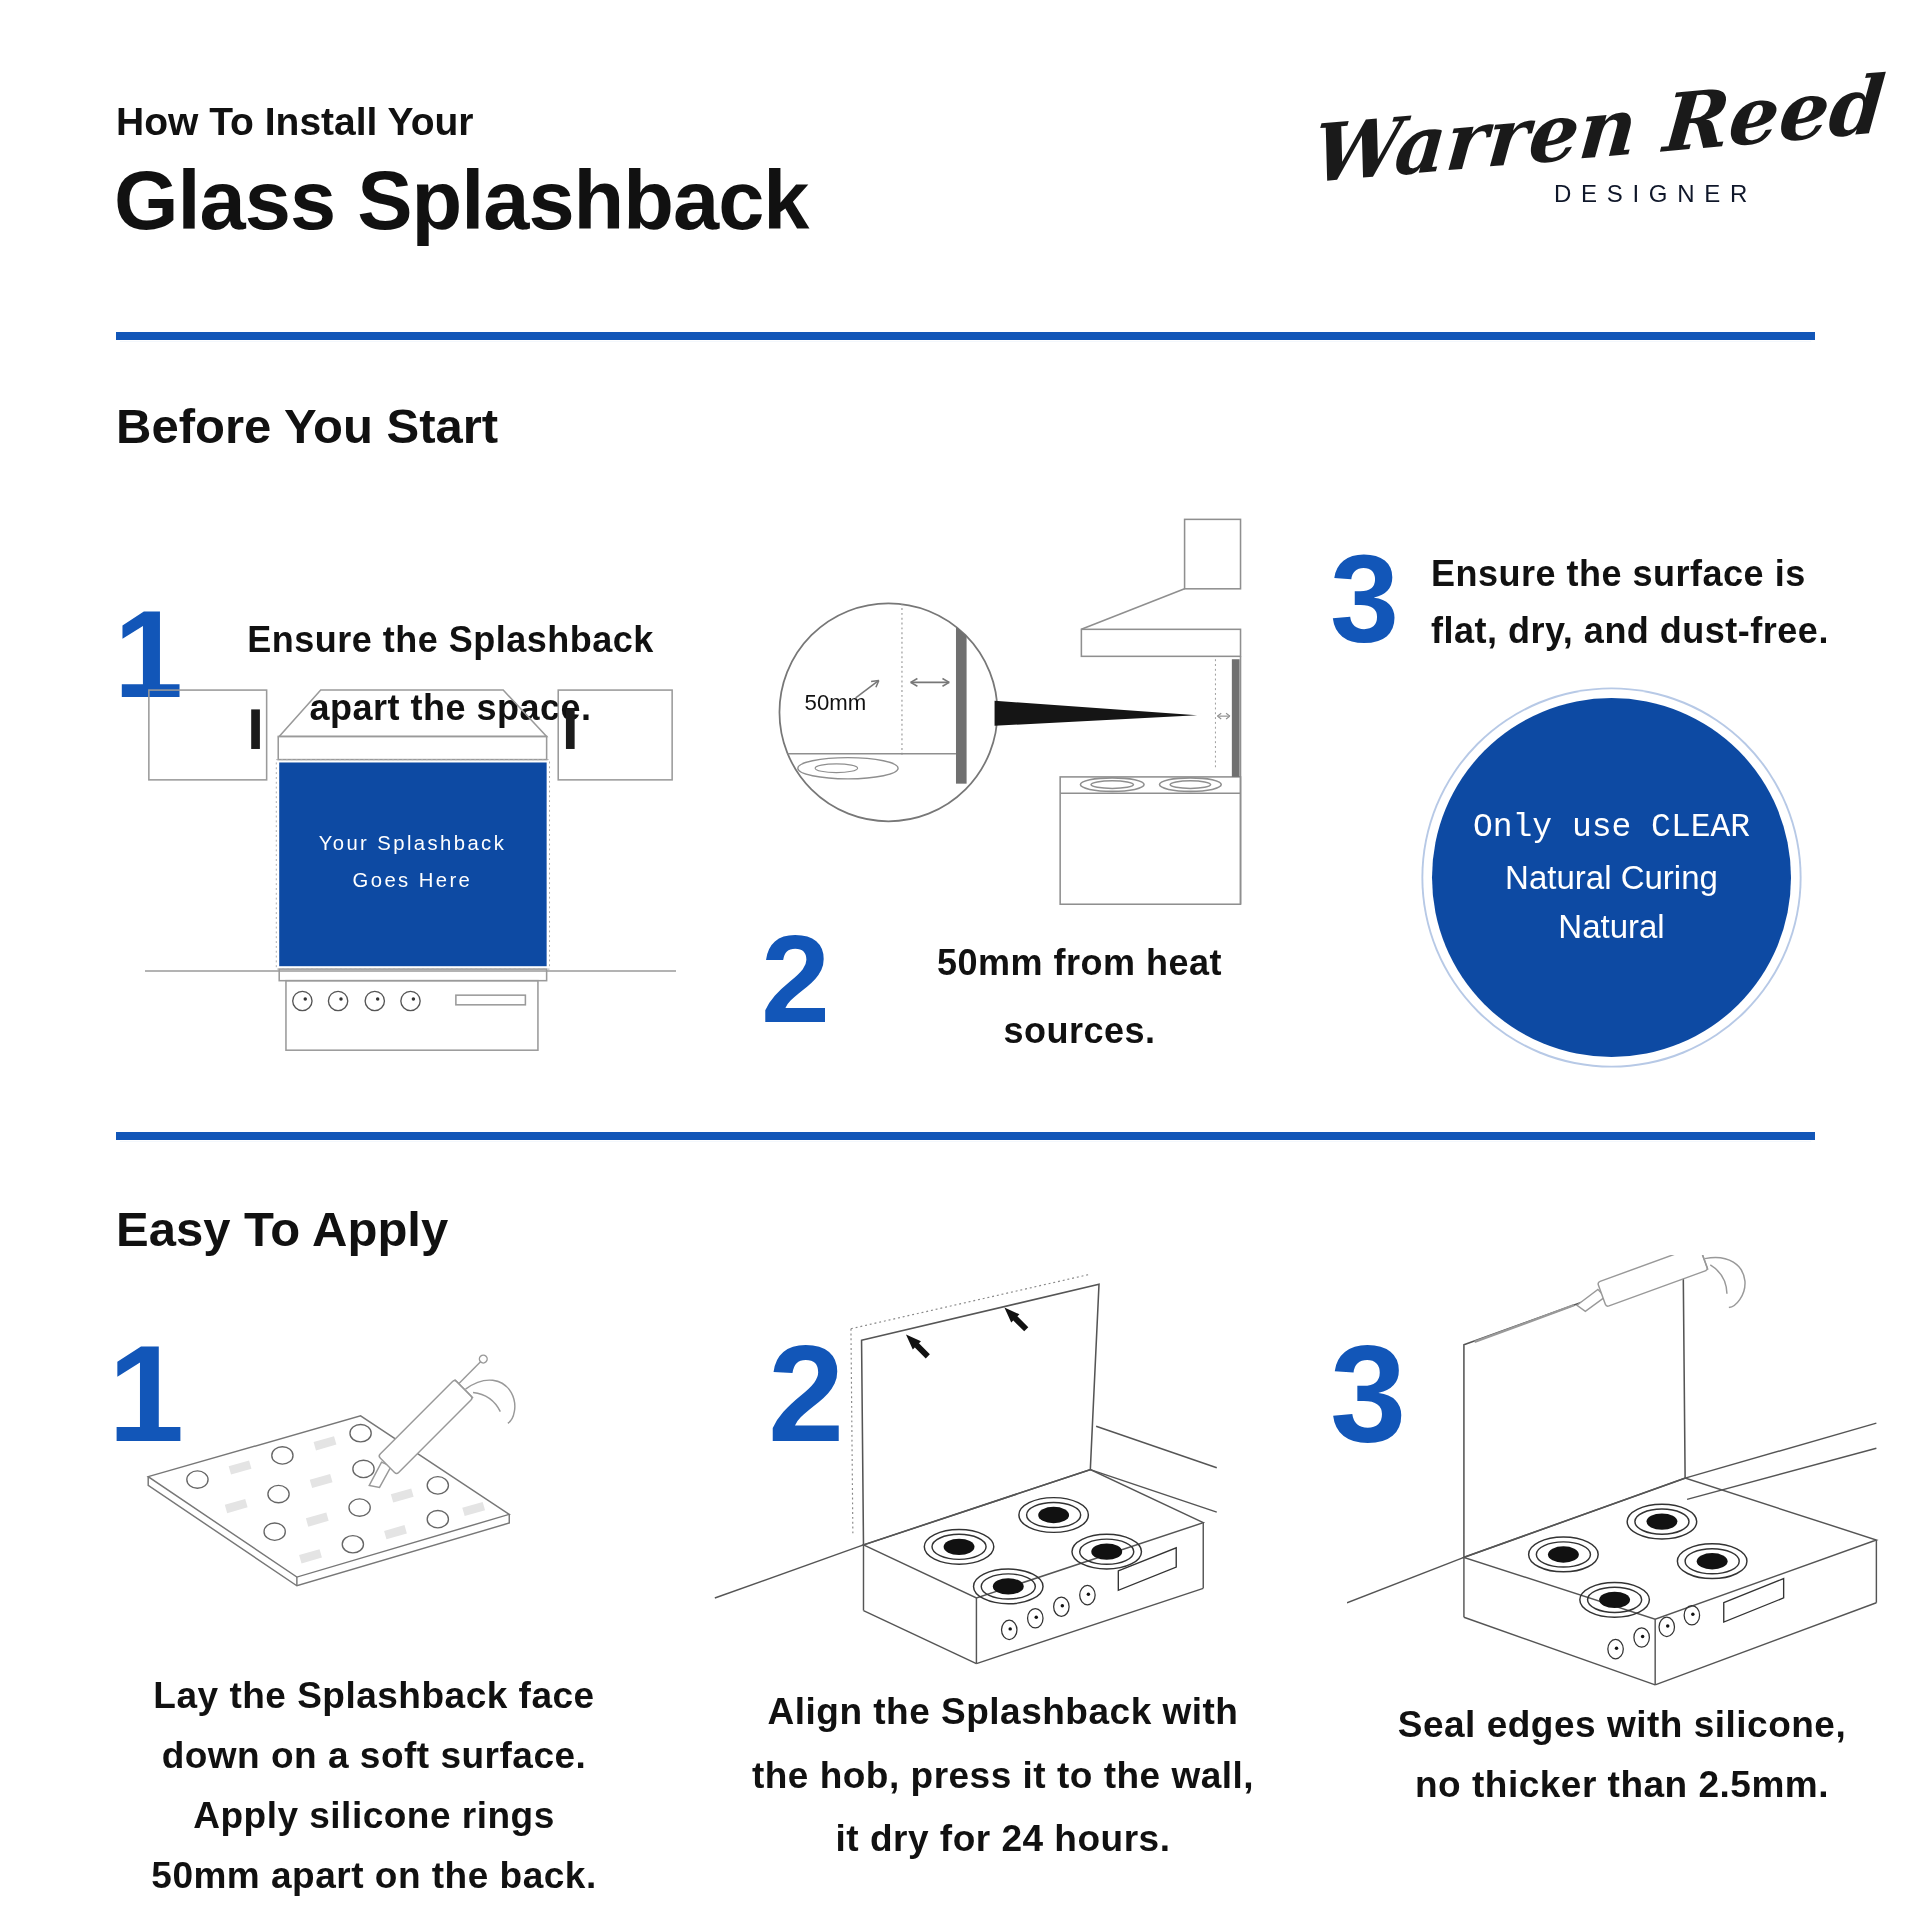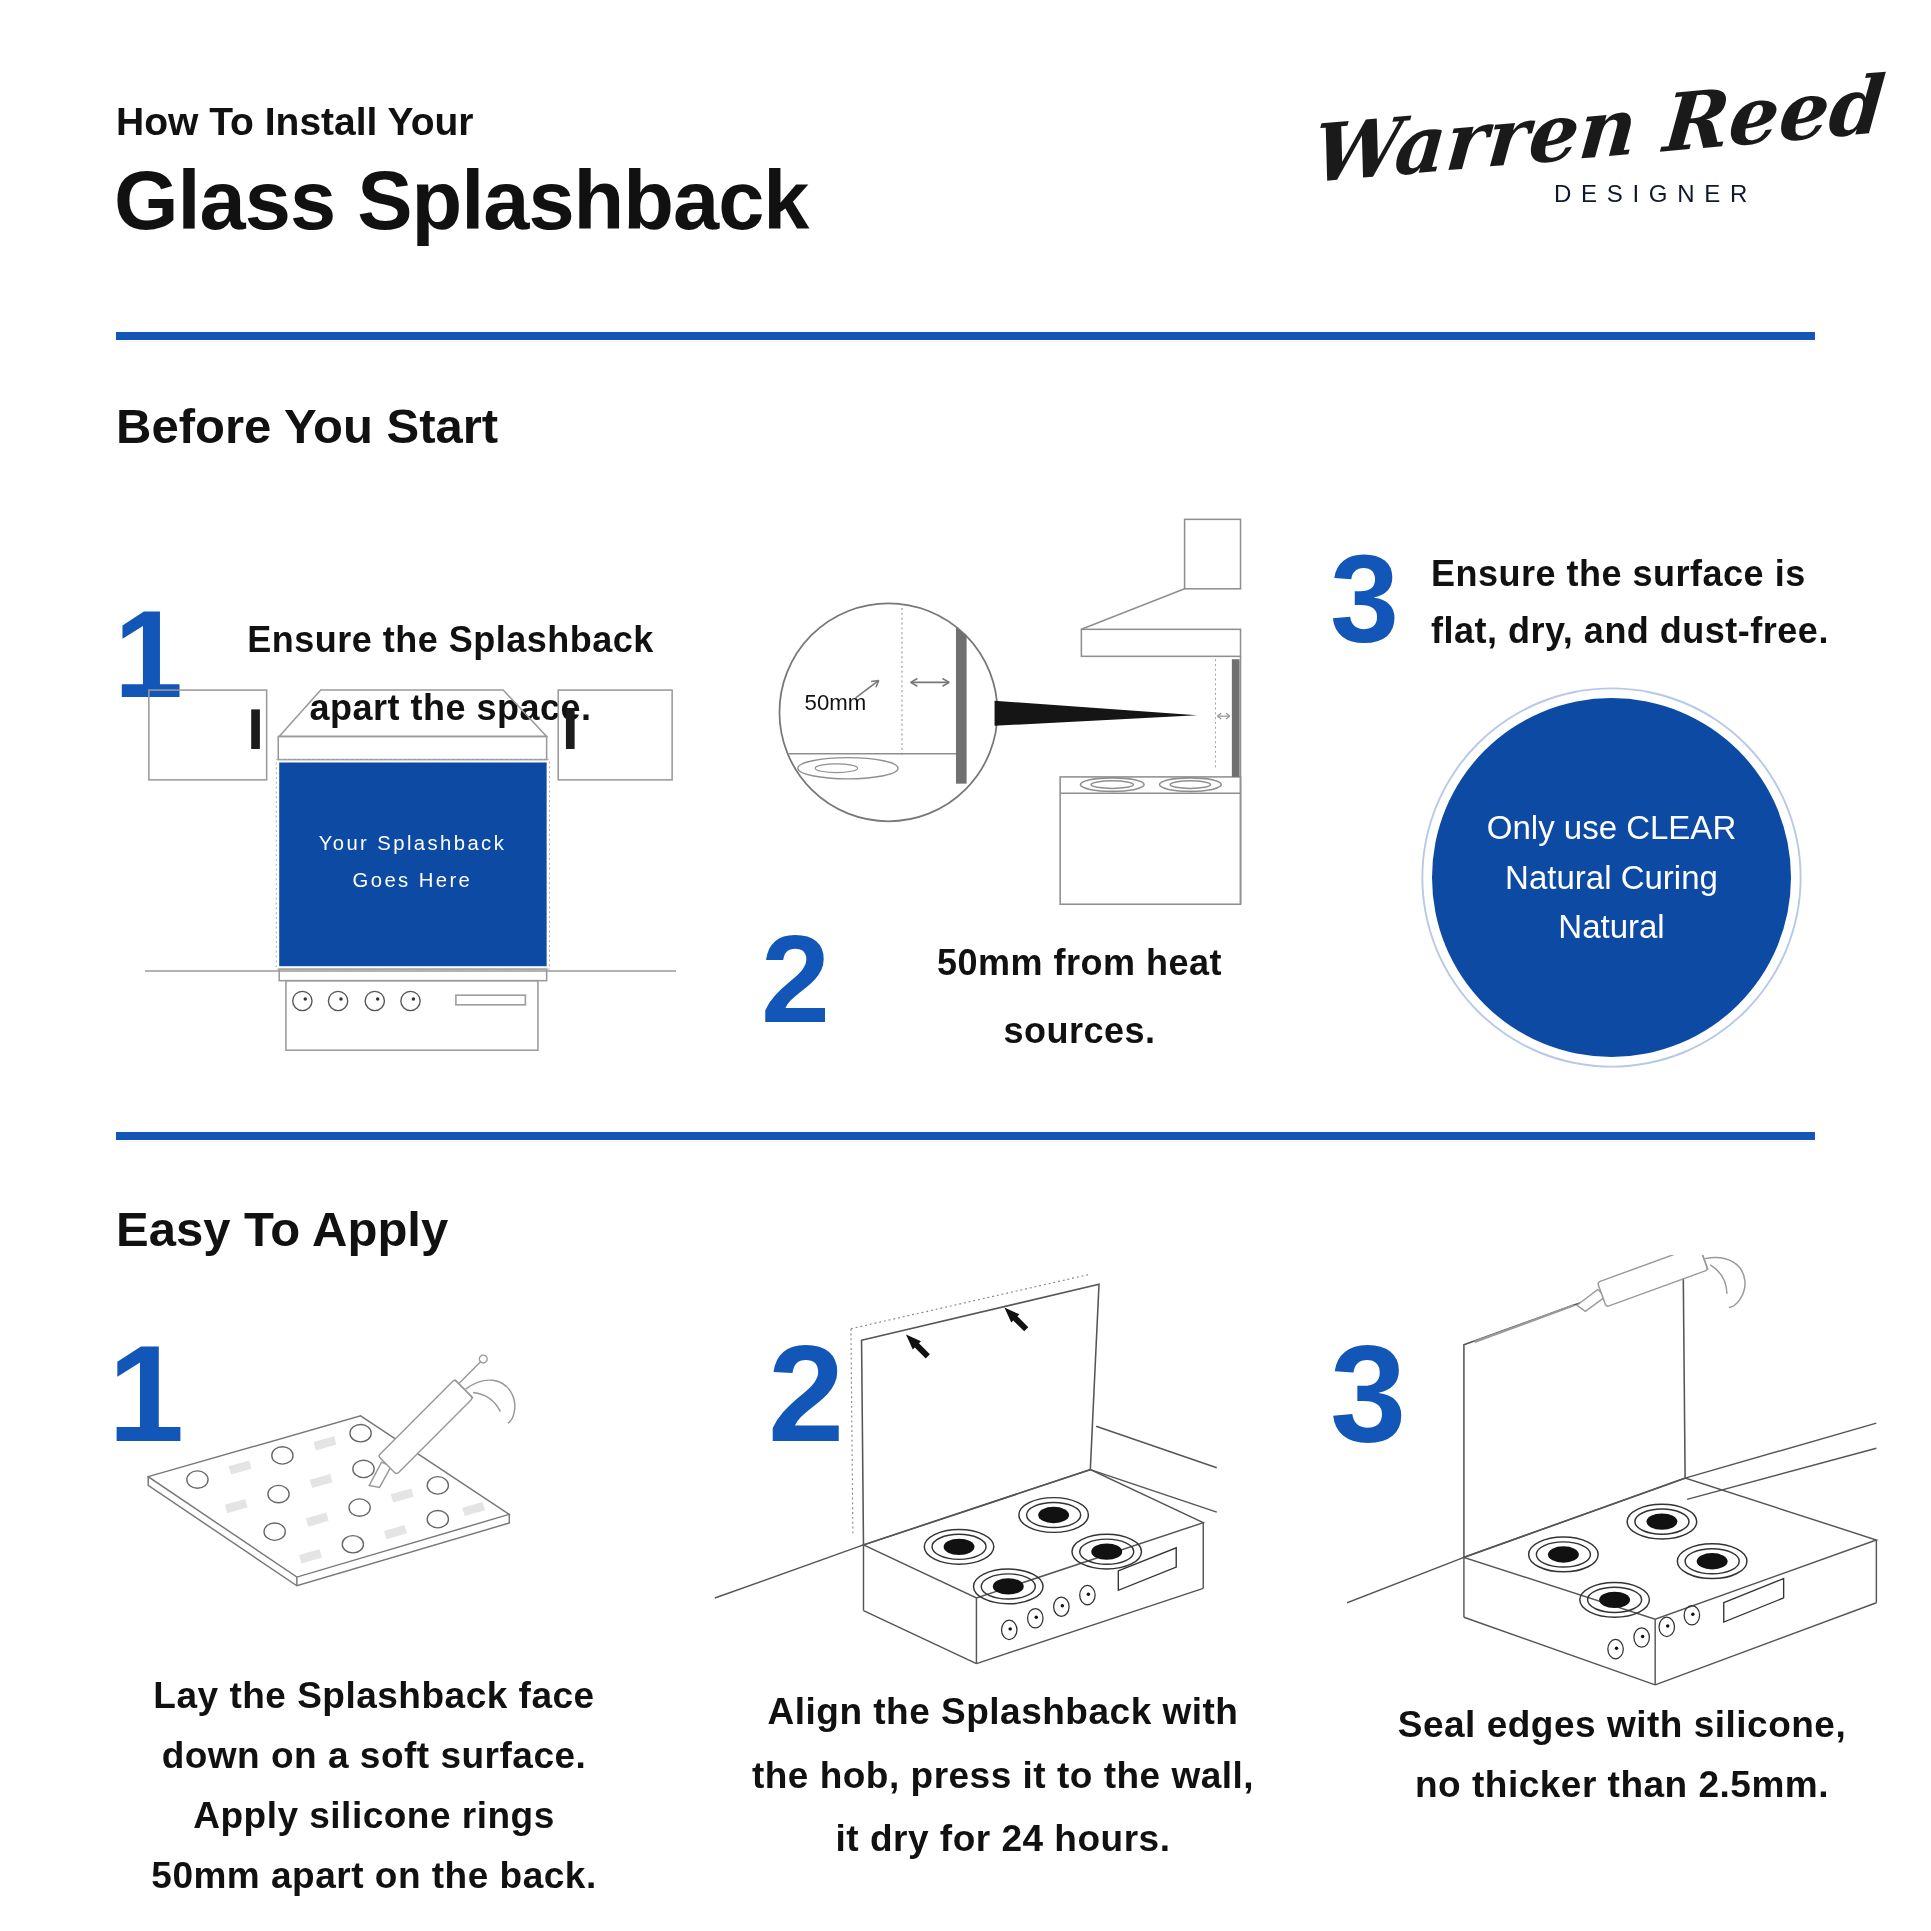--- a/index.html
+++ b/index.html
@@ -154,21 +154,21 @@
       <line x1="163" y1="187" x2="203" y2="187"></line>
       <path d="M163,187 l7,-4 M163,187 l7,4 M203,187 l-7,-4 M203,187 l-7,4"></path>
       <line x1="106" y1="203" x2="130" y2="185"></line>
       <path d="M130,185 l-8,1 M130,185 l-3,7"></path>
     </g>
     <text x="85" y="216" text-anchor="middle" font-size="23" fill="#111111">50mm</text>
     <polygon points="250,206 460,221 250,232" fill="#151515"></polygon>
   </svg>
 
   <div class="abs note-circle">
-      <span style="display: block;">Only use CLEAR</span>
+      <span style="display: block; font-family: Liberation Mono, monospace;">Only use CLEAR</span>
       <span style="display: block;">Natural Curing</span>
       <span style="display: block;">Natural</span>
     </div>
 
   <div class="abs divider d2"></div>
 
   <h2 class="abs sec-h h-apply">Easy To Apply</h2>
 
   <div class="abs num num-bot n1b">1</div>
   <div class="abs num num-bot n2b">2</div>

